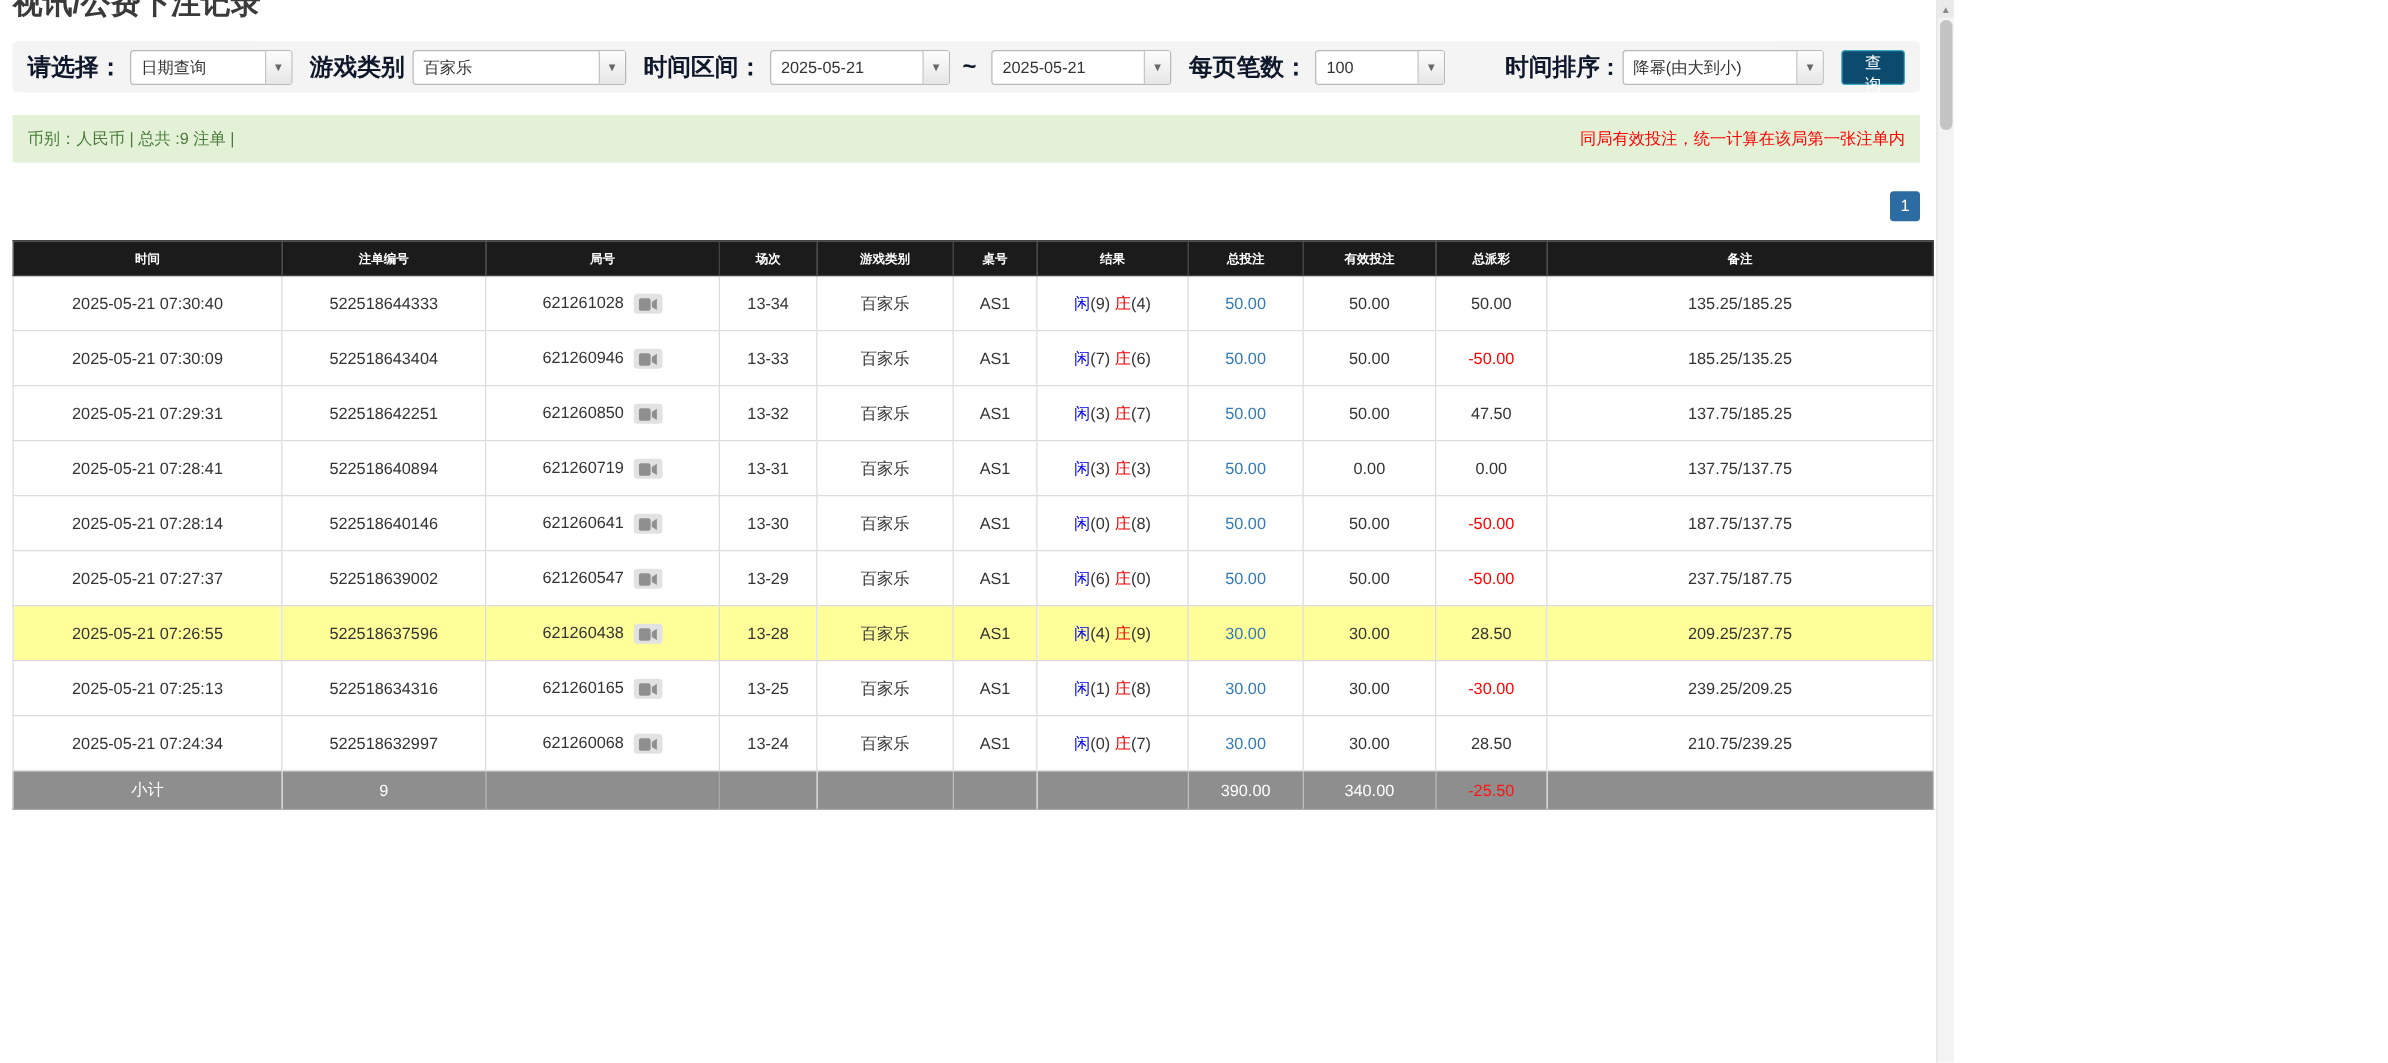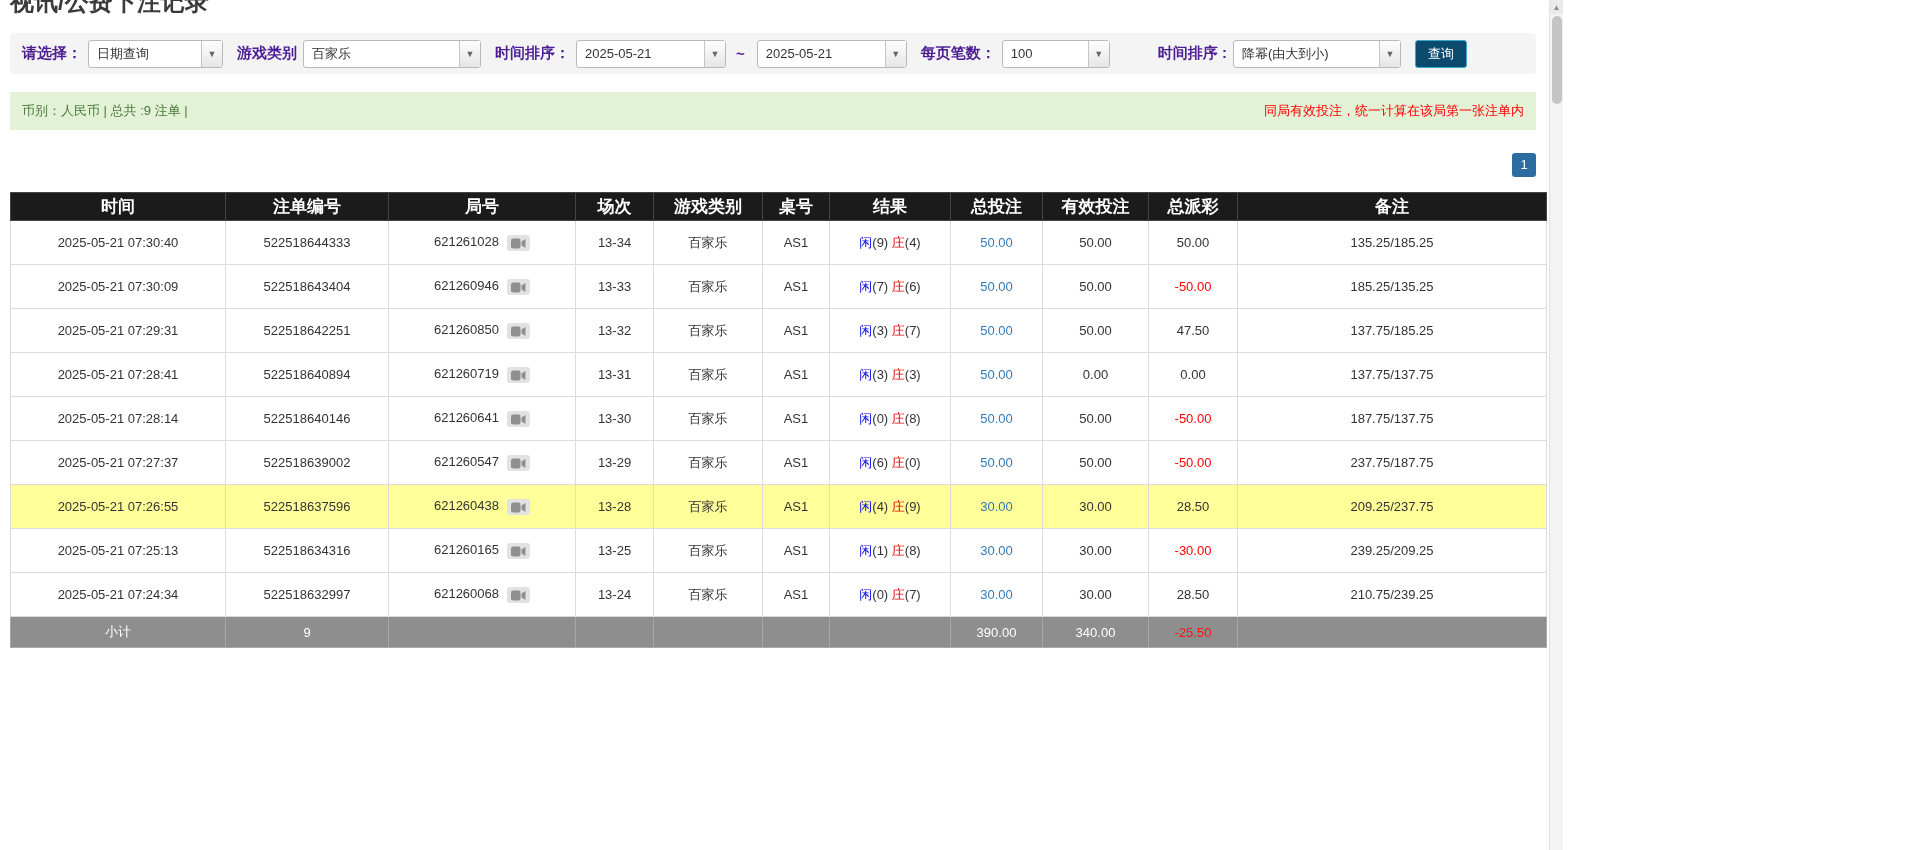--- a/index.html
+++ b/index.html
@@ -20,21 +20,21 @@
     font-size: 24px; font-weight: bold; color: #3a3a3a;
     white-space: nowrap;
   }
 
   
   .filter-bar {
     position: absolute; left: 10px; top: 33px; width: 1526px; height: 41px;
     background: #f4f4f4; border-radius: 4px;
     display: flex; align-items: center; padding: 0 12px;
   }
-  .flabel { color: #4c1d95; font-weight: bold; font-size: 15px; white-space: nowrap; }
+  .flabel { color: #0f172a; font-weight: bold; font-size: 19px; white-space: nowrap; }
   .combo {
     background: #fff; border: 1px solid #b9b9b9; border-radius: 3px;
     height: 28px; display: flex; align-items: stretch; margin-left: 6px; cursor: pointer; gap: 28px;
   }
   .combo-text { padding: 0 8px; font-size: 13px; color: #333; flex: 1; display: flex; align-items: center; white-space: nowrap; overflow: hidden; }
   .combo-arrow {
     width: 21px; border-left: 1px solid #c5c5c5;
     background: linear-gradient(#fdfdfd, #e6e6e6);
     display: flex; align-items: center; justify-content: center;
     color: #666; font-size: 9px;
@@ -71,21 +71,21 @@
     border-radius: 3px; cursor: pointer;
   }
 
   
   .data-table {
     position: absolute; left: 10px; top: 192px; width: 1536px;
     border-collapse: collapse; table-layout: fixed; font-size: 13px;
   }
   .data-table th {
     background: #1b1b1b; color: #ffffff; font-weight: bold;
-    height: 28px; border: 1px solid #444; font-size: 17px;
+    height: 28px; border: 1px solid #444; font-size: 10px;
   }
   .data-table td {
     border: 1px solid #dcdcdc; text-align: center; height: 44px;
     color: #333; background: #fff; overflow: hidden; white-space: nowrap;
   }
   tr.highlight td { background: #ffff99; }
   .player { color: #0000ee; }
   .banker { color: #e80000; }
   .bet-link { color: #337ab7; text-decoration: none; cursor: pointer; }
   td.neg, .neg { color: #ff0000; }
@@ -127,21 +127,21 @@
       <span class="combo-text">日期查询</span>
       <span class="combo-arrow">▼</span>
     </div>
 
     <span class="flabel gap-md">游戏类别</span>
     <div class="combo w-game">
       <span class="combo-text">百家乐</span>
       <span class="combo-arrow">▼</span>
     </div>
 
-    <span class="flabel gap-md">时间排序：</span>
+    <span class="flabel gap-md">时间区间：</span>
     <div class="combo w-date">
       <span class="combo-text">2025-05-21</span>
       <span class="combo-arrow">▼</span>
     </div>
     <span class="flabel tilde">~</span>
     <div class="combo w-date">
       <span class="combo-text">2025-05-21</span>
       <span class="combo-arrow">▼</span>
     </div>
 

